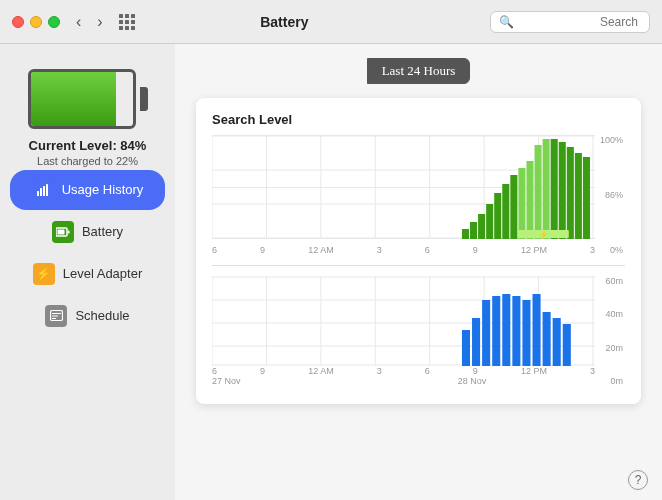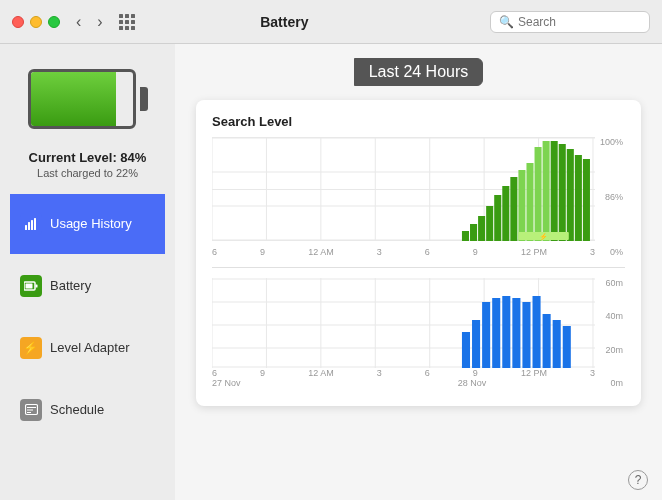--- a/index.html
+++ b/index.html
@@ -75,38 +75,38 @@
       gap: 4px;
       width: 160px;
     }
     .search-box input {
       border: none;
       outline: none;
       background: transparent;
       font-size: 12px;
       color: #6d28d9;
       width: 120px;
+      text-align: right;
     }
     .search-icon-unicode { color: #999; font-size: 12px; }
 
     
     .main-content {
       display: flex;
       height: 456px;
     }
 
     
     .sidebar {
       width: 175px;
       background: #ececec;
       padding: 20px 10px 10px;
       display: flex;
       flex-direction: column;
       align-items: center;
-      gap: 12px;
       flex-shrink: 0;
     }
 
     
     .battery-icon-large {
       width: 120px;
       height: 70px;
       position: relative;
       margin-bottom: 4px;
     }
@@ -153,25 +153,26 @@
     .sidebar-nav {
       width: 100%;
       display: flex;
       flex-direction: column;
       gap: 2px;
     }
     .sidebar-item {
       display: flex;
       align-items: center;
       gap: 8px;
-      padding: 19px 10px;
-      border-radius: 0;
+      padding: 9px 10px;
+      border-radius: 16px;
       cursor: pointer;
       font-size: 13px;
       color: #333;
+      justify-content: center;
     }
     .sidebar-item.active {
       background: #4a6cf7;
       color: #fff;
     }
     .sidebar-item .item-icon {
       width: 22px;
       height: 22px;
       border-radius: 4px;
       display: flex;
@@ -196,25 +197,26 @@
     }
 
     
     .tabs {
       display: flex;
       gap: 0;
       margin-bottom: 14px;
     }
     .tab {
       padding: 4px 14px;
-      font-size: 16px;
+      font-size: 13px;
       border: 1px solid #ccc;
       cursor: pointer;
       background: #f0f0f0;
       color: #555;
+      font-family: Liberation Serif, serif;
     }
     .tab:first-child {
       border-radius: 6px 0 0 6px;
     }
     .tab:last-child {
       border-radius: 0 6px 6px 0;
     }
     .tab.active {
       background: #555;
       color: #fff;

